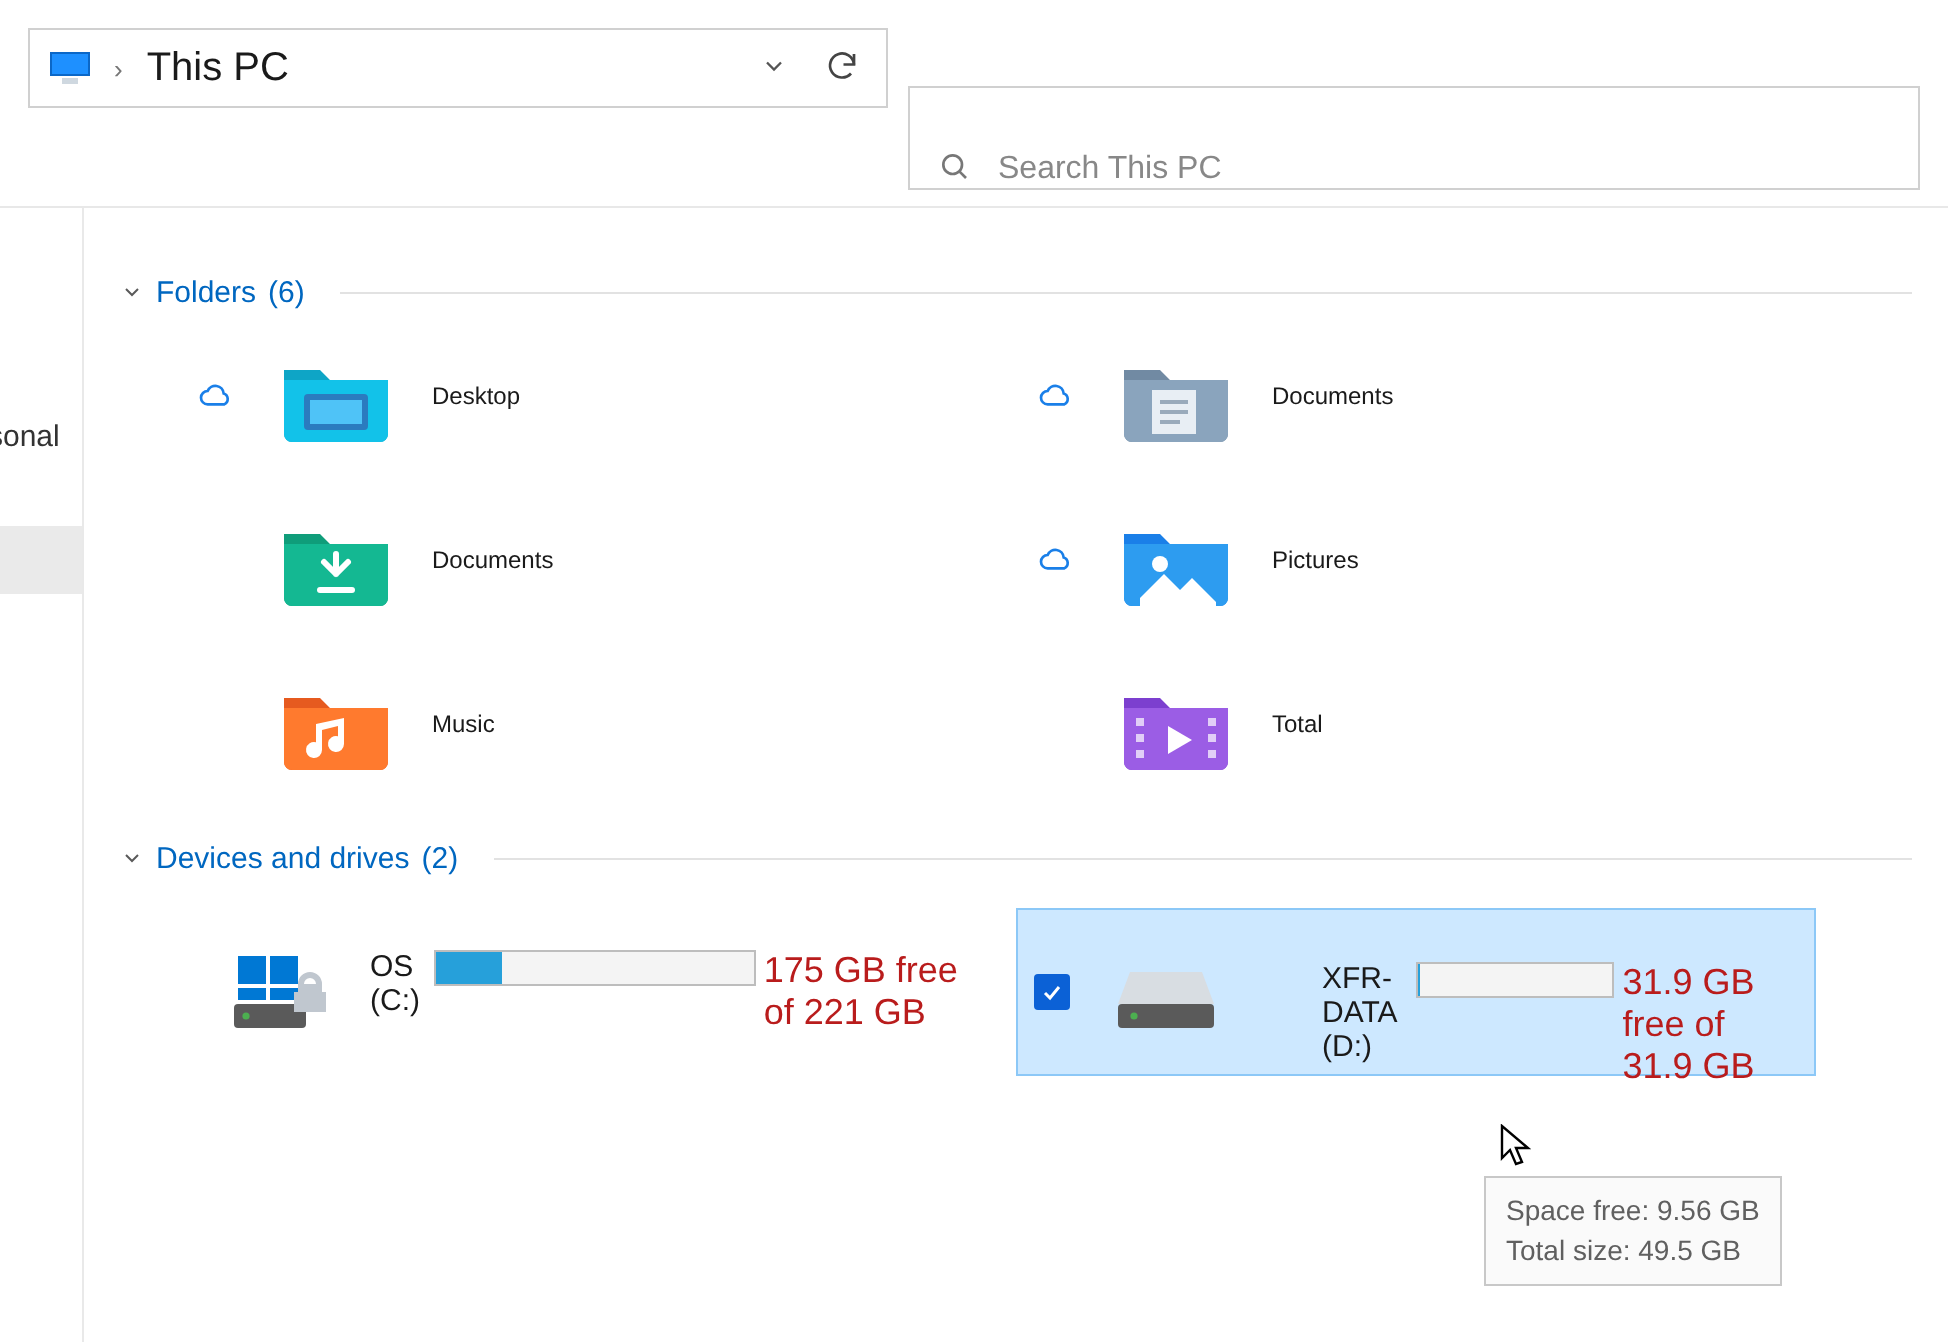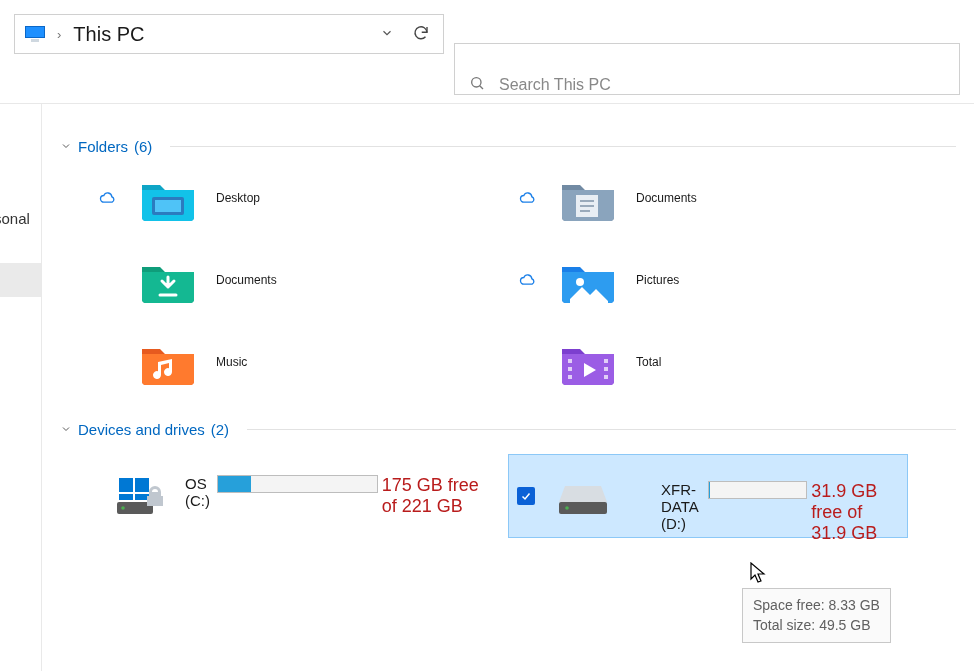--- a/index.html
+++ b/index.html
@@ -334,18 +334,18 @@
       </div>
     </div>
 
     <div class="cursor-ptr">
       <svg viewBox="0 0 18 22">
           <path fill="#fff" stroke="#000" stroke-width="1.2" d="M1 1l0 16 4-4 3 7 3-1-3-7h6Z"></path>
         </svg>
     </div>
 
     <div class="tooltip">
-      <div>Space free: 8.33 GB</div>
+      <div>Space free: 9.56 GB</div>
       <div>Total size: 49.5 GB</div>
     </div>
 
   </div>
 </div>
 
 </body></html>

